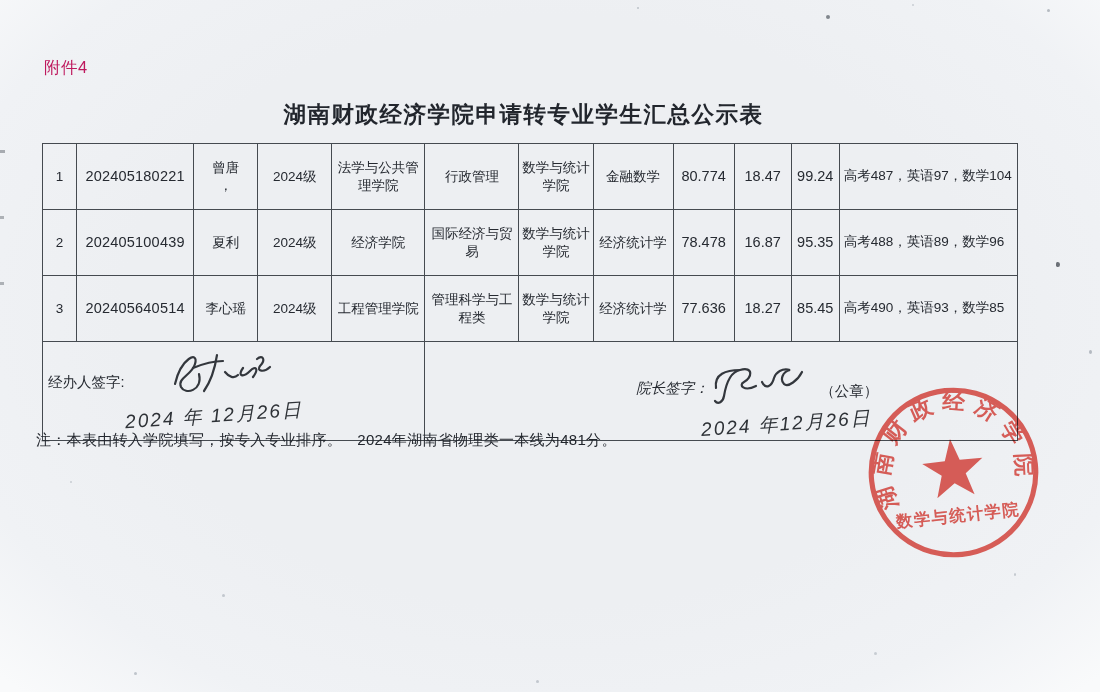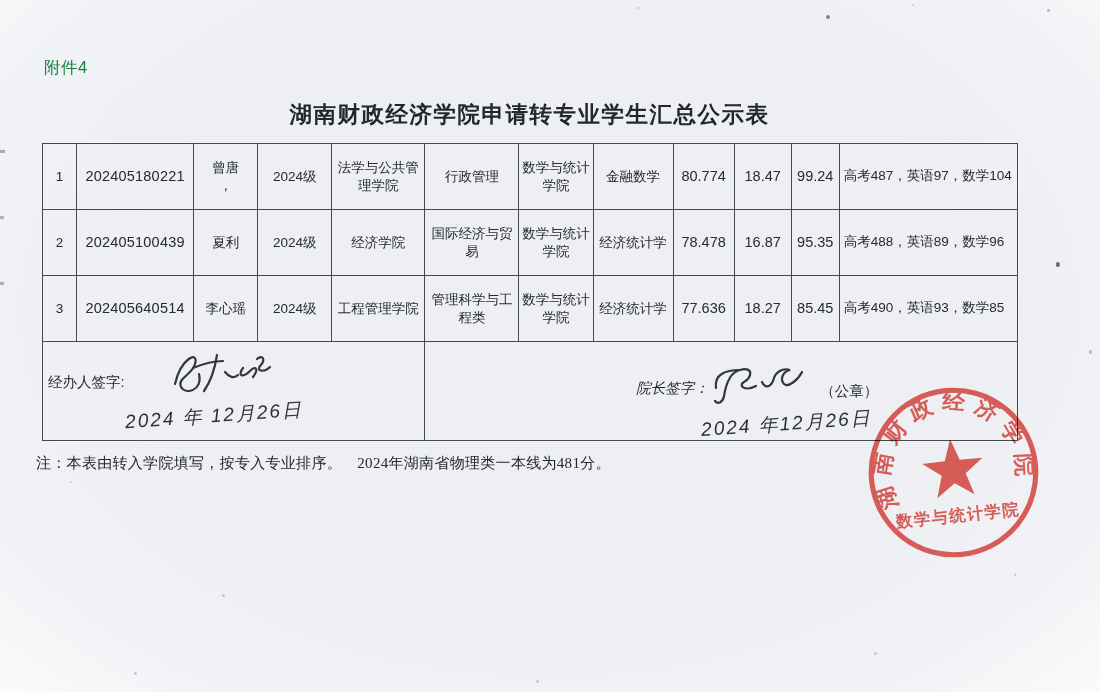--- a/index.html
+++ b/index.html
@@ -7,24 +7,24 @@
     width:1100px;height:692px;position:relative;overflow:hidden;
     background:#ffffff;
     font-family:"Liberation Sans","DejaVu Sans",sans-serif;
     color:#24282e;
   }
   .paper{
     position:absolute;inset:0;
     background:radial-gradient(ellipse at 50% 45%, #edeff2 55%, #f0f2f5 80%, #f9fafb 98%);
   }
   .attachment{
-    position:absolute;left:44px;top:57px;font-size:16.5px;color:#15803d;letter-spacing:.5px;
+    position:absolute;left:44px;top:57px;font-size:16.5px;color:#be185d;letter-spacing:.5px;
   }
   .doc-title{
-    position:absolute;left:42px;top:99px;width:975px;text-align:center;
+    position:absolute;left:36px;top:99px;width:975px;text-align:center;
     font-size:22.5px;font-weight:700;letter-spacing:1.5px;color:#22262d;
   }
   table.dtable{
     position:absolute;left:42px;top:143px;width:976px;
     border-collapse:collapse;table-layout:fixed;
   }
   .dtable th,.dtable td{
     border:1.6px solid #454a50;
     font-weight:normal;text-align:center;vertical-align:middle;
     font-size:13.5px;line-height:1.3;color:#262a31;
@@ -40,21 +40,21 @@
   .hand-date{
     position:absolute;font-size:19px;font-style:italic;color:#2e3237;
     letter-spacing:2px;transform:rotate(-4deg);white-space:nowrap;
   }
   .sig-svg{position:absolute;}
   .stamp{
     position:absolute;left:860px;top:379px;width:187px;height:187px;
     opacity:.84;mix-blend-mode:multiply;z-index:5;
   }
   .note-line{
-    position:absolute;left:36px;top:454px;font-size:15px;color:#23272e;letter-spacing:.3px;font-family:Liberation Serif, serif;
+    position:absolute;left:36px;top:431px;font-size:15px;color:#23272e;letter-spacing:.3px;
   }
   .speck{position:absolute;border-radius:50%;background:#8c959f;}
   .edge-mark{position:absolute;background:#6b7178;}
 </style>
 </head>
 <body>
 
 <div class="paper"></div>
 
 <div class="attachment">附件4</div>

